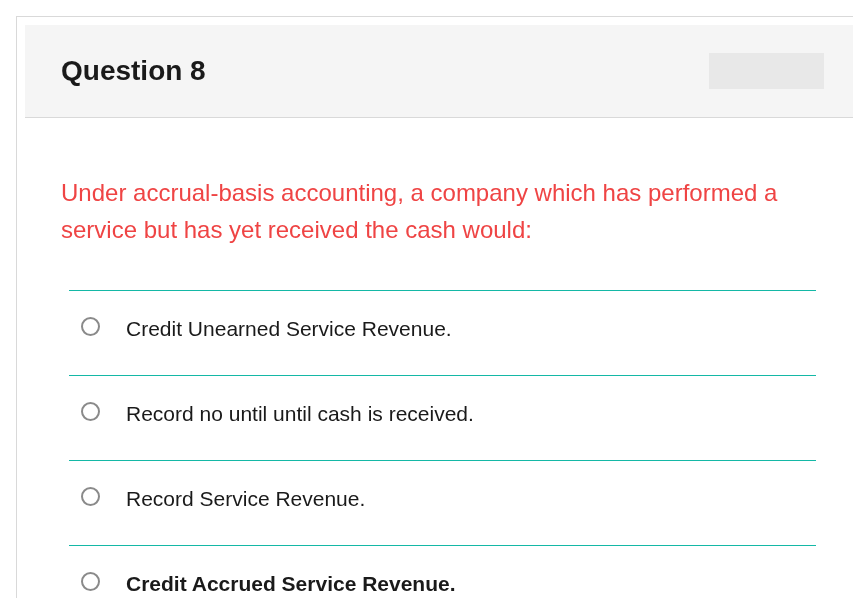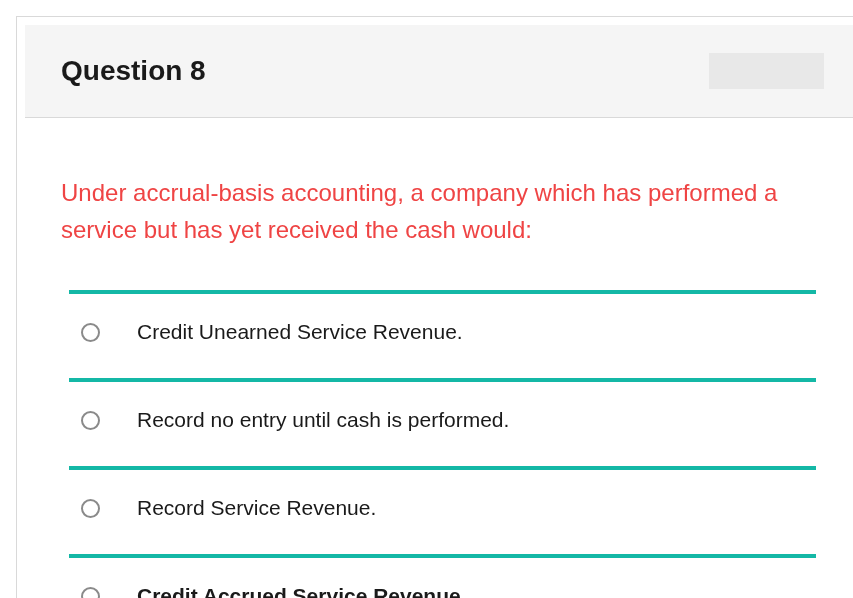--- a/index.html
+++ b/index.html
@@ -45,25 +45,24 @@
       font-size: 24px;
       color: #ef4444;
       line-height: 1.55;
       margin-bottom: 42px;
     }
     .options-list {
       list-style: none;
     }
     .option-item {
       display: flex;
-      align-items: center;
-      border-top: 4px solid #14b8a6;
+      align-items: flex-start;
+      border-top: 1px solid #14b8a6;
       padding: 18px 4px;
       cursor: pointer;
-      gap: 11px;
     }
     .option-item:last-child {
       padding-bottom: 14px;
       font-weight: bold;
     }
     .radio-circle {
       width: 19px;
       height: 19px;
       border: 2px solid #8a8a8a;
       border-radius: 50%;
@@ -85,21 +84,21 @@
   </div>
   <div class="question-body">
     <p class="question-text">Under accrual-basis accounting, a company which has performed a service but has yet received the cash would:</p>
     <ul class="options-list">
       <li class="option-item">
         <span class="radio-circle"></span>
         <span class="option-label">Credit Unearned Service Revenue.</span>
       </li>
       <li class="option-item">
         <span class="radio-circle"></span>
-        <span class="option-label">Record no entry until cash is performed.</span>
+        <span class="option-label">Record no until until cash is received.</span>
       </li>
       <li class="option-item">
         <span class="radio-circle"></span>
         <span class="option-label">Record Service Revenue.</span>
       </li>
       <li class="option-item">
         <span class="radio-circle"></span>
         <span class="option-label">Credit Accrued Service Revenue.</span>
       </li>
     </ul>

